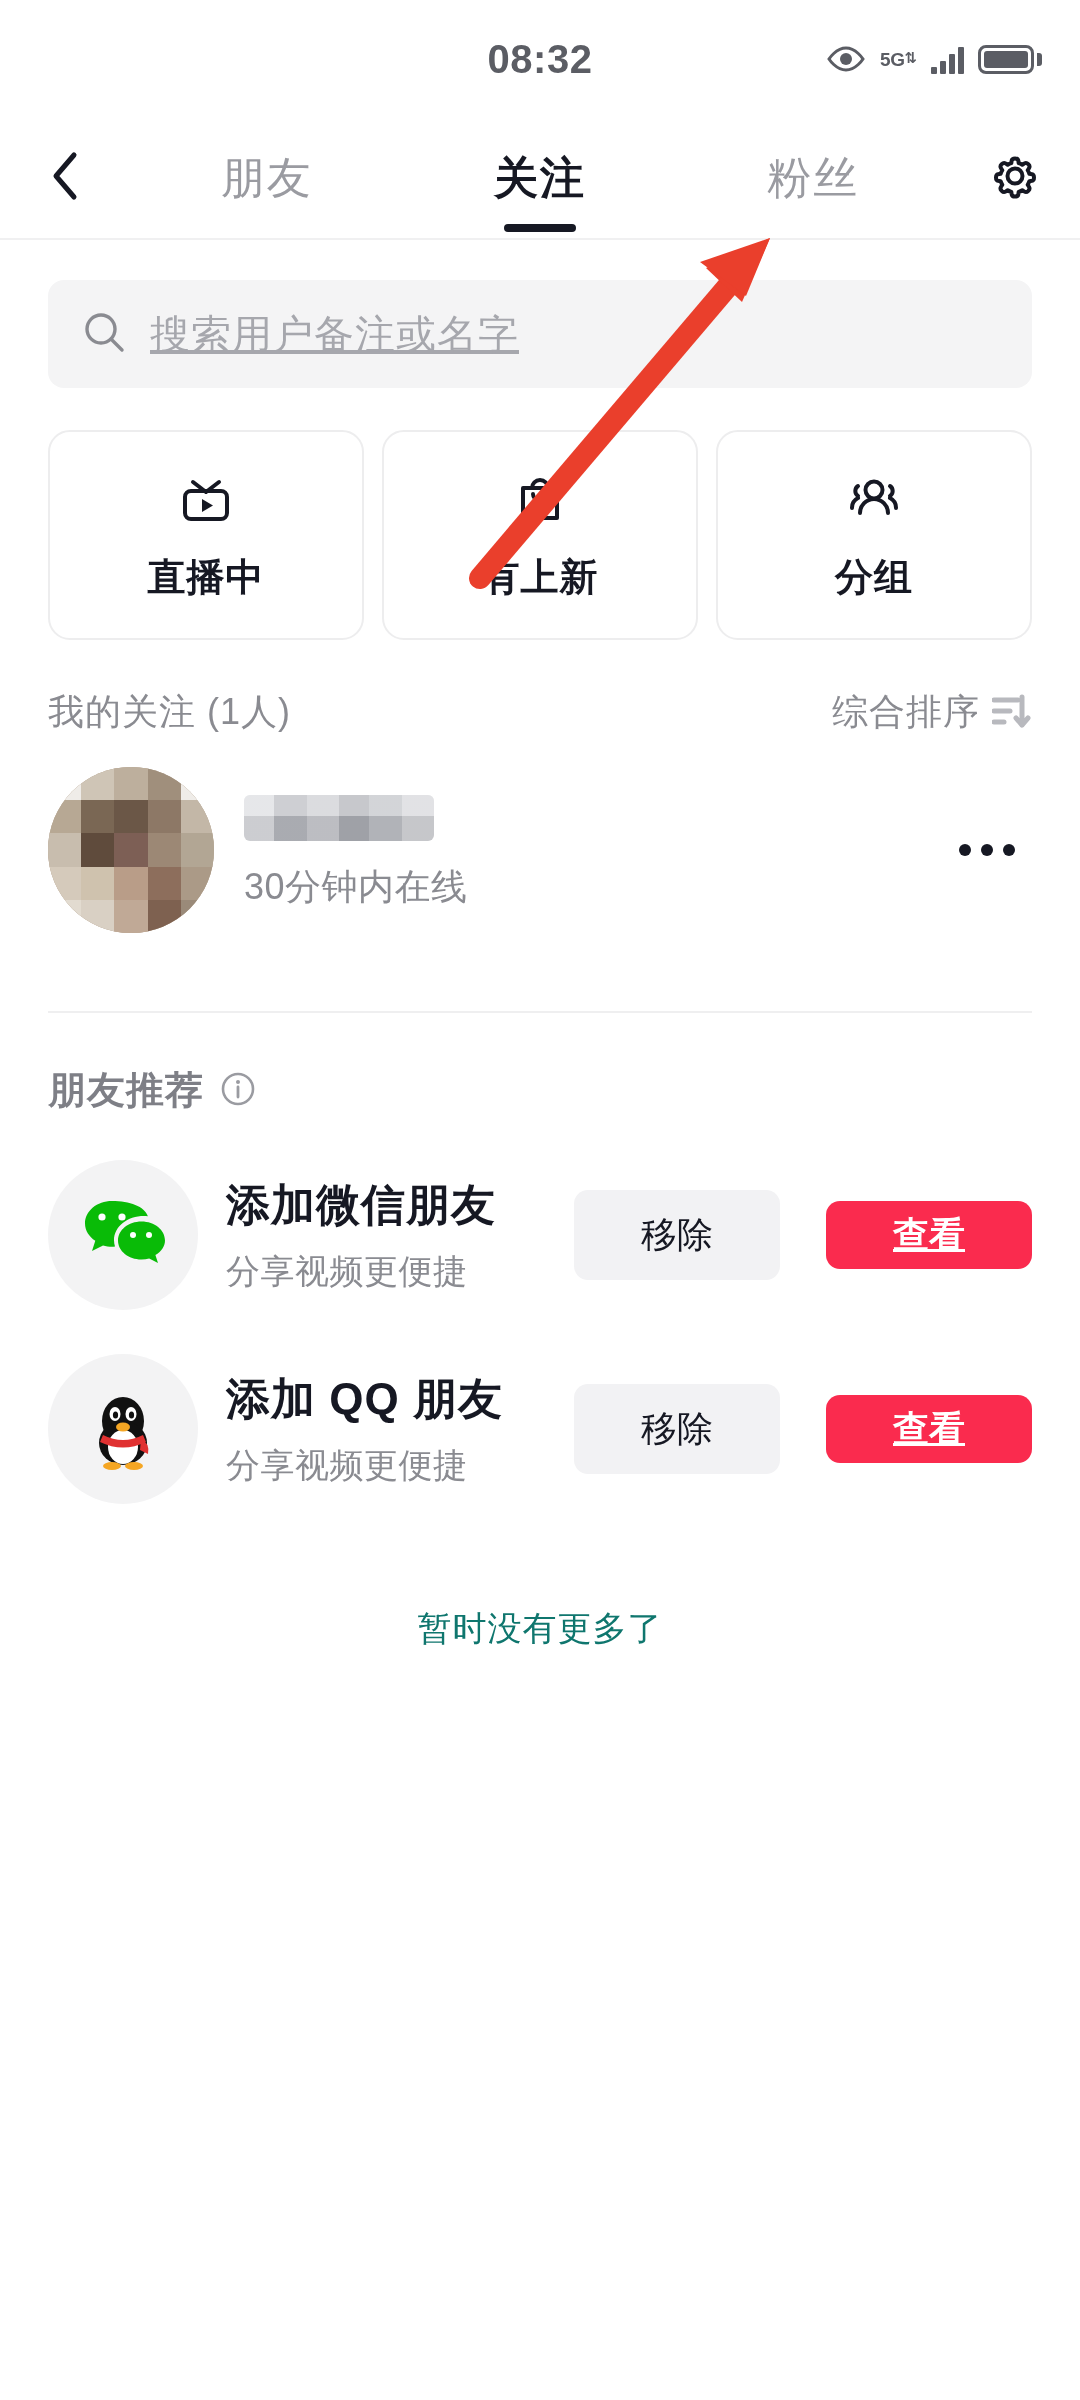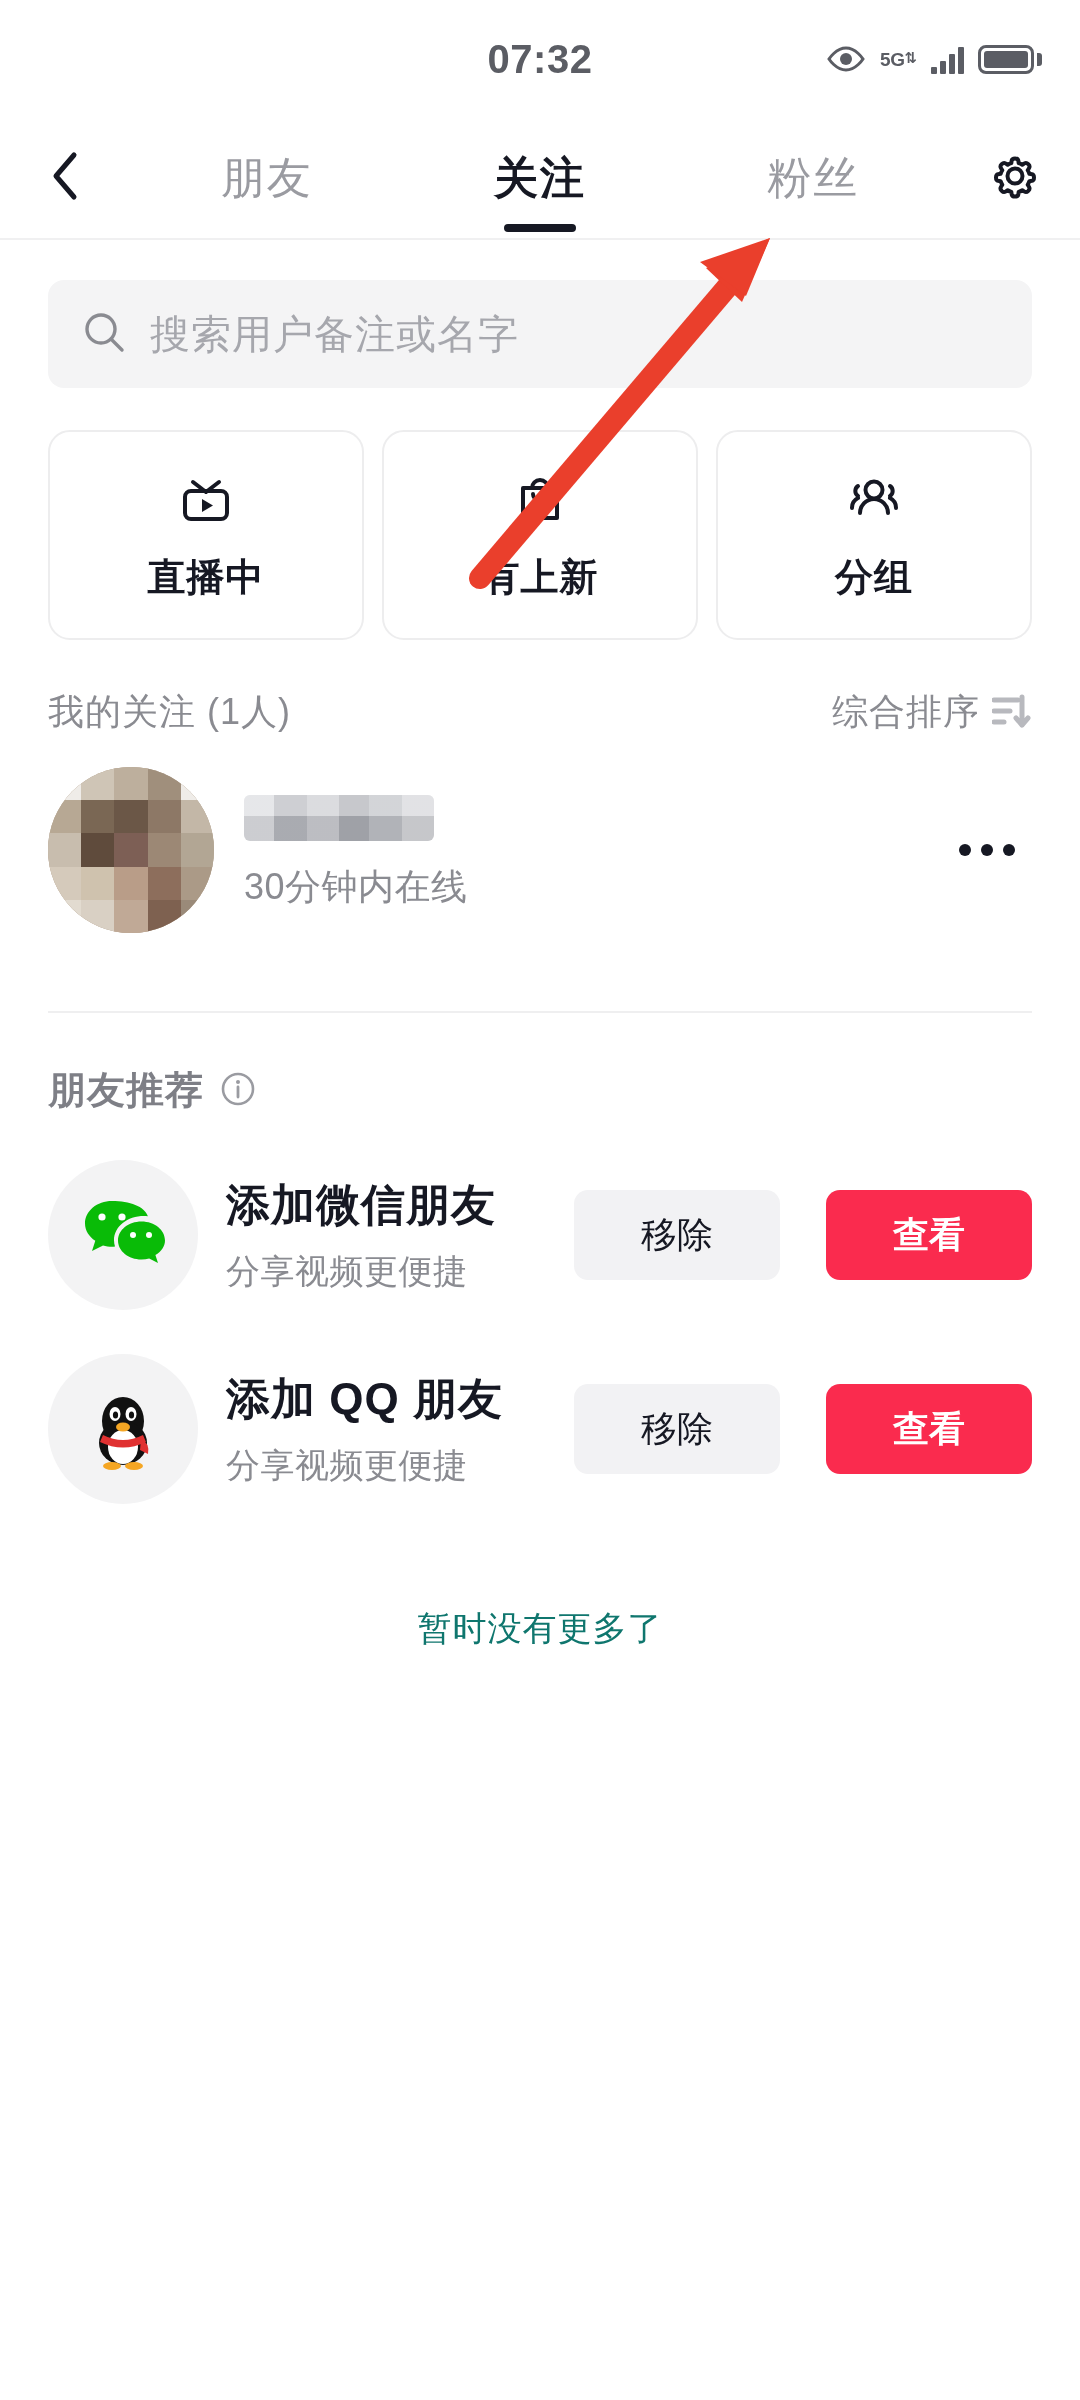--- a/index.html
+++ b/index.html
@@ -89,21 +89,21 @@
   }
   .gear-btn svg{ width:56px;height:56px; }
 
   
   .search-wrap{ padding:40px 48px 0 48px; }
   .searchbar{
     height:108px; background:#f4f4f5; border-radius:16px;
     display:flex; align-items:center; padding:0 34px; gap:24px;
   }
   .searchbar svg{ width:44px;height:44px; flex:0 0 auto;}
-  .search-ph{ font-size:40px; color:#a6a7ad; letter-spacing:1px; }
+  .search-ph{ font-size:40px; color:#a6a7ad; letter-spacing:1px;text-decoration:underline; }
 
   
   .cards{
     display:flex; gap:18px; padding:42px 48px 0 48px;
   }
   .card{
     flex:1; height:210px; border:2px solid #ededee; border-radius:22px;
     display:flex; flex-direction:column; align-items:center; justify-content:center;
     gap:22px; background:#fff;
   }
@@ -170,39 +170,40 @@
   .rec-ava svg{ width:92px;height:92px; }
   .rec-meta{ flex:1; display:flex; flex-direction:column; gap:14px; }
   .rec-name{ font-size:44px; font-weight:700; color:#161823; letter-spacing:1px;}
   .rec-sub{ font-size:34px; color:#8a8b91; letter-spacing:.5px;}
   .btn-ghost{
     background:#f2f2f4; border-radius:14px; height:90px; width:206px;
     display:flex;align-items:center;justify-content:center;
     font-size:36px;color:#161823;font-weight:500;flex:0 0 auto;
   }
   .btn-primary{
-    border-radius:14px; height:90px; width:206px;
+    border-radius:14px; height:68px; width:206px;
     display:flex;align-items:center;justify-content:center;
     font-size:36px;color:#ffffff;font-weight:600;flex:0 0 auto;
     margin-left:18px;
+    text-decoration:underline;
   }
 
   .footer-note{
     text-align:center; font-size:34px; color:#0f766e;
     padding-top:102px; letter-spacing:1px;
   }
 
   
   .anno{ position:absolute; left:0; top:0; width:1080px; height:2400px; pointer-events:none;}
 </style>
 </head>
 <body>
 
 <div class="statusbar">
-  <span class="status-time">07:32</span>
+  <span class="status-time">08:32</span>
   <div class="status-right">
     <span>
       <svg class="eye-ic" viewBox="0 0 40 26">
           <path d="M20 2C10 2 3 13 3 13s7 11 17 11 17-11 17-11S30 2 20 2z" fill="none" stroke="#5b5d64" stroke-width="3"></path>
           <circle cx="20" cy="13" r="6" fill="#5b5d64"></circle>
         </svg>
     </span>
     <span class="net-ic">
       <span class="g5">5G</span>
       <span class="ar">⇅</span>

